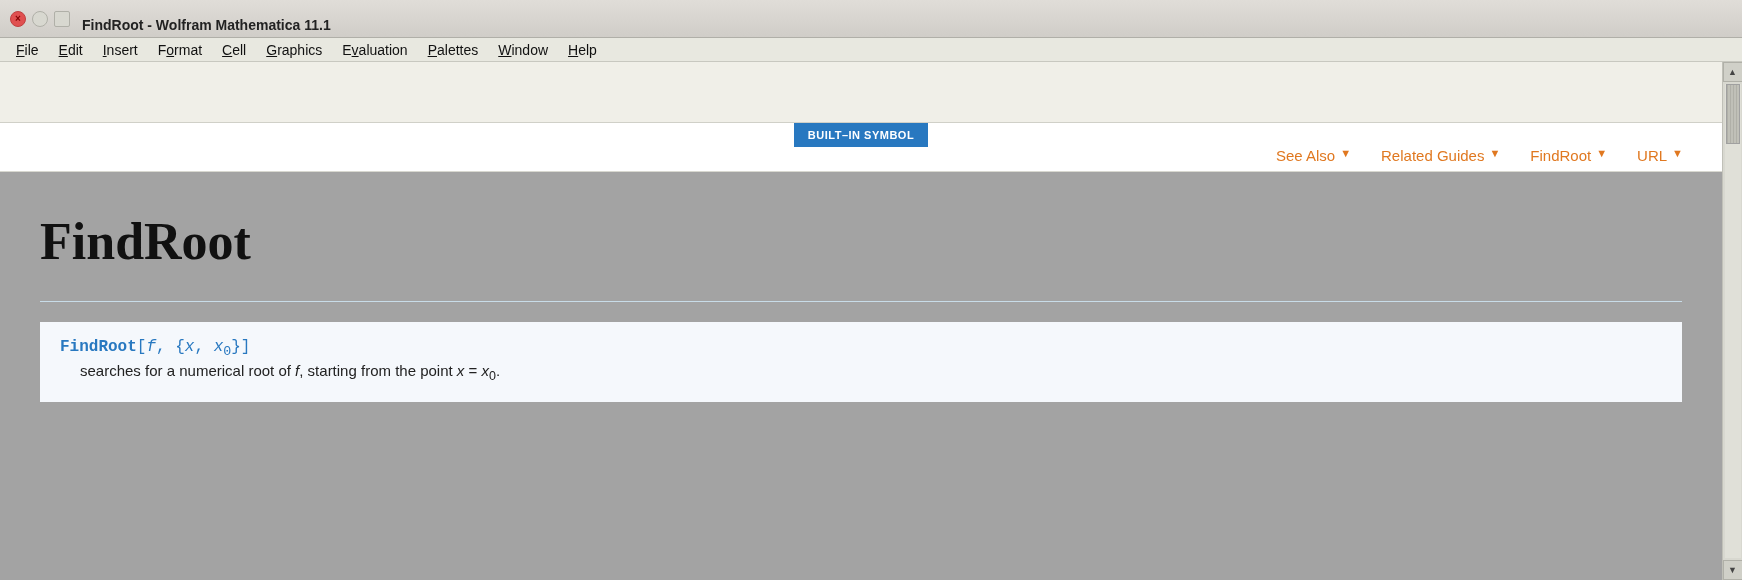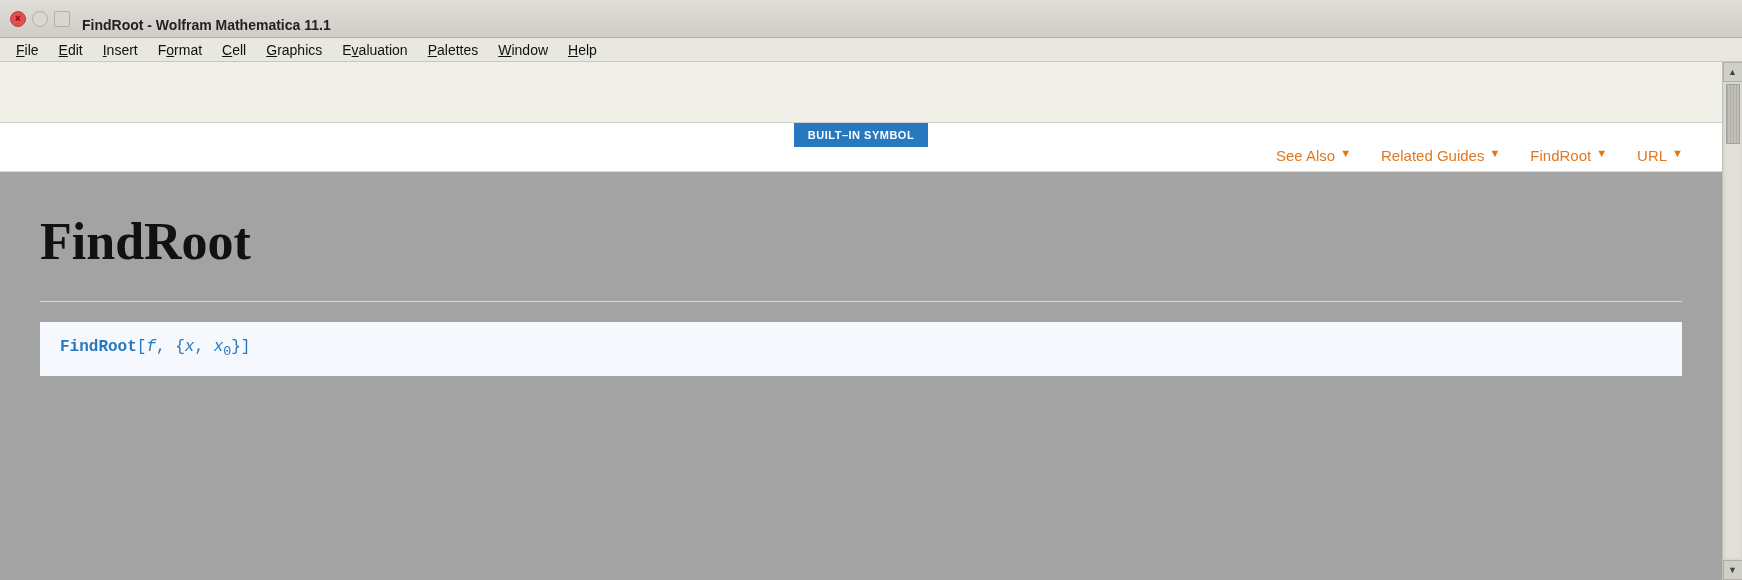--- a/index.html
+++ b/index.html
@@ -334,20 +334,23 @@
         </div>
       </div>
 
       <div class="doc-content">
         <h1 class="doc-title">FindRoot</h1>
         <hr class="separator-line">
         <div class="usage-section">
           <div class="usage-signature">
             <span class="func-name">FindRoot</span><span>[<em>f</em>, {<em>x</em>, <em>x</em><sub>0</sub>}]</span>
           </div>
+          <div class="usage-description">
+            <span>searches for a numerical root of </span><em>f</em><span>, starting from the point </span><em>x</em><span> = </span><em>x</em><sub>0</sub><span>.</span>
+          </div>
         </div>
       </div>
 
     </div>
 
     <div class="scrollbar-panel">
       <div class="scrollbar-arrow">▲</div>
       <div class="scrollbar-track">
         <div class="scrollbar-thumb"></div>
       </div>

